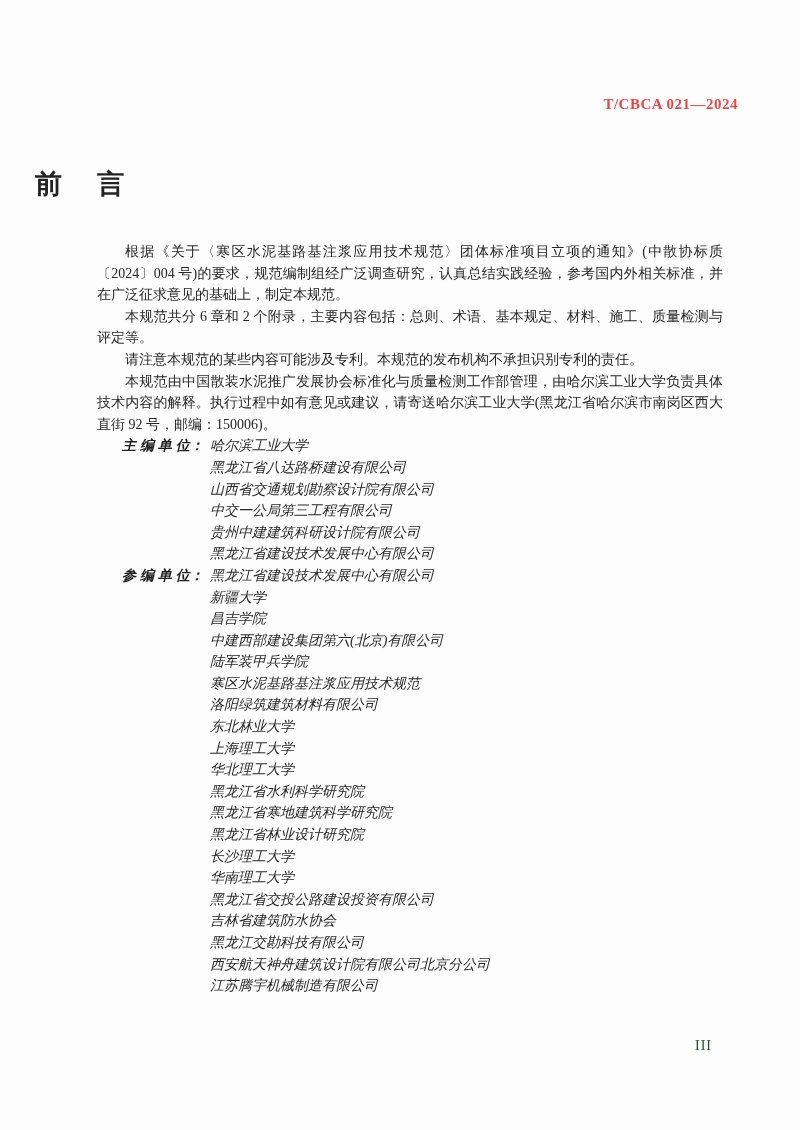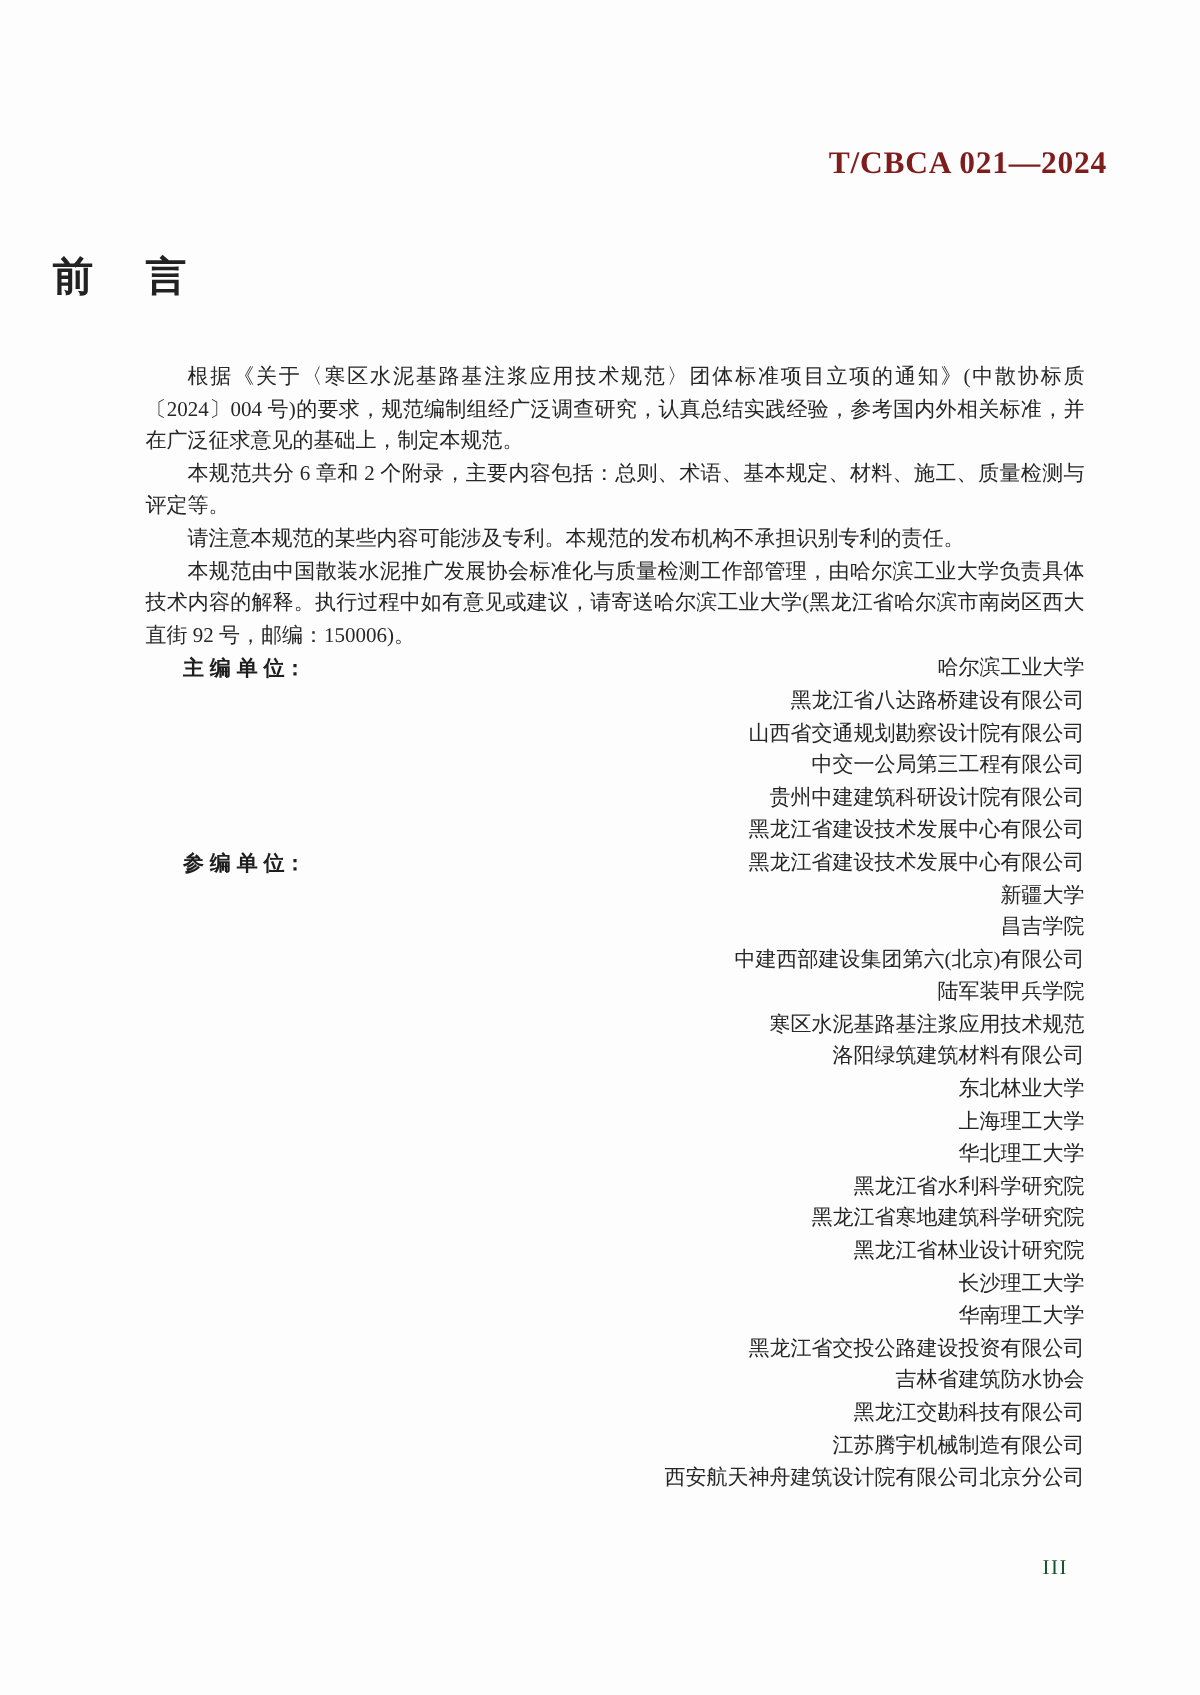--- a/index.html
+++ b/index.html
@@ -15,24 +15,24 @@
     background: #fdfdfd;
     color: #2b2b2b;
     overflow: hidden;
     font-family: "Liberation Serif", serif;
   }
   .header-code {
     position: absolute;
     top: 96px;
     right: 62px;
     font-family: "Liberation Serif", serif;
-    font-size: 21px;
+    font-size: 15px;
     font-weight: bold;
     letter-spacing: 0.5px;
-    color: #7f1d1d;
+    color: #ef4444;
   }
   .doc-title {
     position: absolute;
     top: 166px;
     left: 0;
     width: 100%;
     text-align: left;
     font-family: "Liberation Sans", sans-serif;
     font-size: 27px;
     font-weight: 600;
@@ -52,35 +52,36 @@
     color: #262626;
   }
   .content p {
     margin: 0;
     text-indent: 2em;
   }
   .unit-block {
     display: flex;
     margin-left: 25px;
     align-items: flex-start;
+    font-style: italic;
   }
   .unit-label {
     font-family: "Liberation Sans", sans-serif;
     font-weight: bold;
     white-space: nowrap;
     width: 88px;
     flex: 0 0 88px;
     color: #1e1e1e;
   }
   .unit-items {
     flex: 1 1 auto;
   }
   .unit-item {
     line-height: 21.6px;
-    text-align: right;
+    text-align: left;
   }
   .page-number {
     position: absolute;
     top: 1038px;
     right: 88px;
     font-family: "Liberation Serif", serif;
     font-size: 14px;
     letter-spacing: 1px;
     color: #14532d;
   }
@@ -157,23 +158,23 @@
           <div class="unit-item">长沙理工大学</div>
 
           <div class="unit-item">华南理工大学</div>
 
           <div class="unit-item">黑龙江省交投公路建设投资有限公司</div>
 
           <div class="unit-item">吉林省建筑防水协会</div>
 
           <div class="unit-item">黑龙江交勘科技有限公司</div>
 
+          <div class="unit-item">西安航天神舟建筑设计院有限公司北京分公司</div>
+
           <div class="unit-item">江苏腾宇机械制造有限公司</div>
-
-          <div class="unit-item">西安航天神舟建筑设计院有限公司北京分公司</div>
         </div>
     </div>
 
   </div>
 
   <div class="page-number">III</div>
 
 </div>
 
 </body></html>

